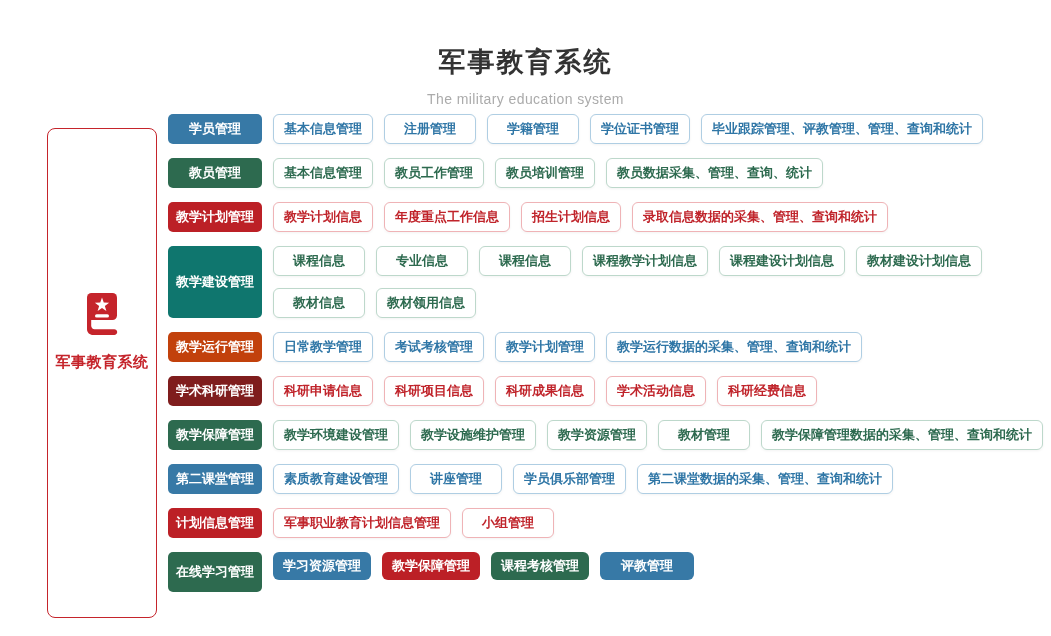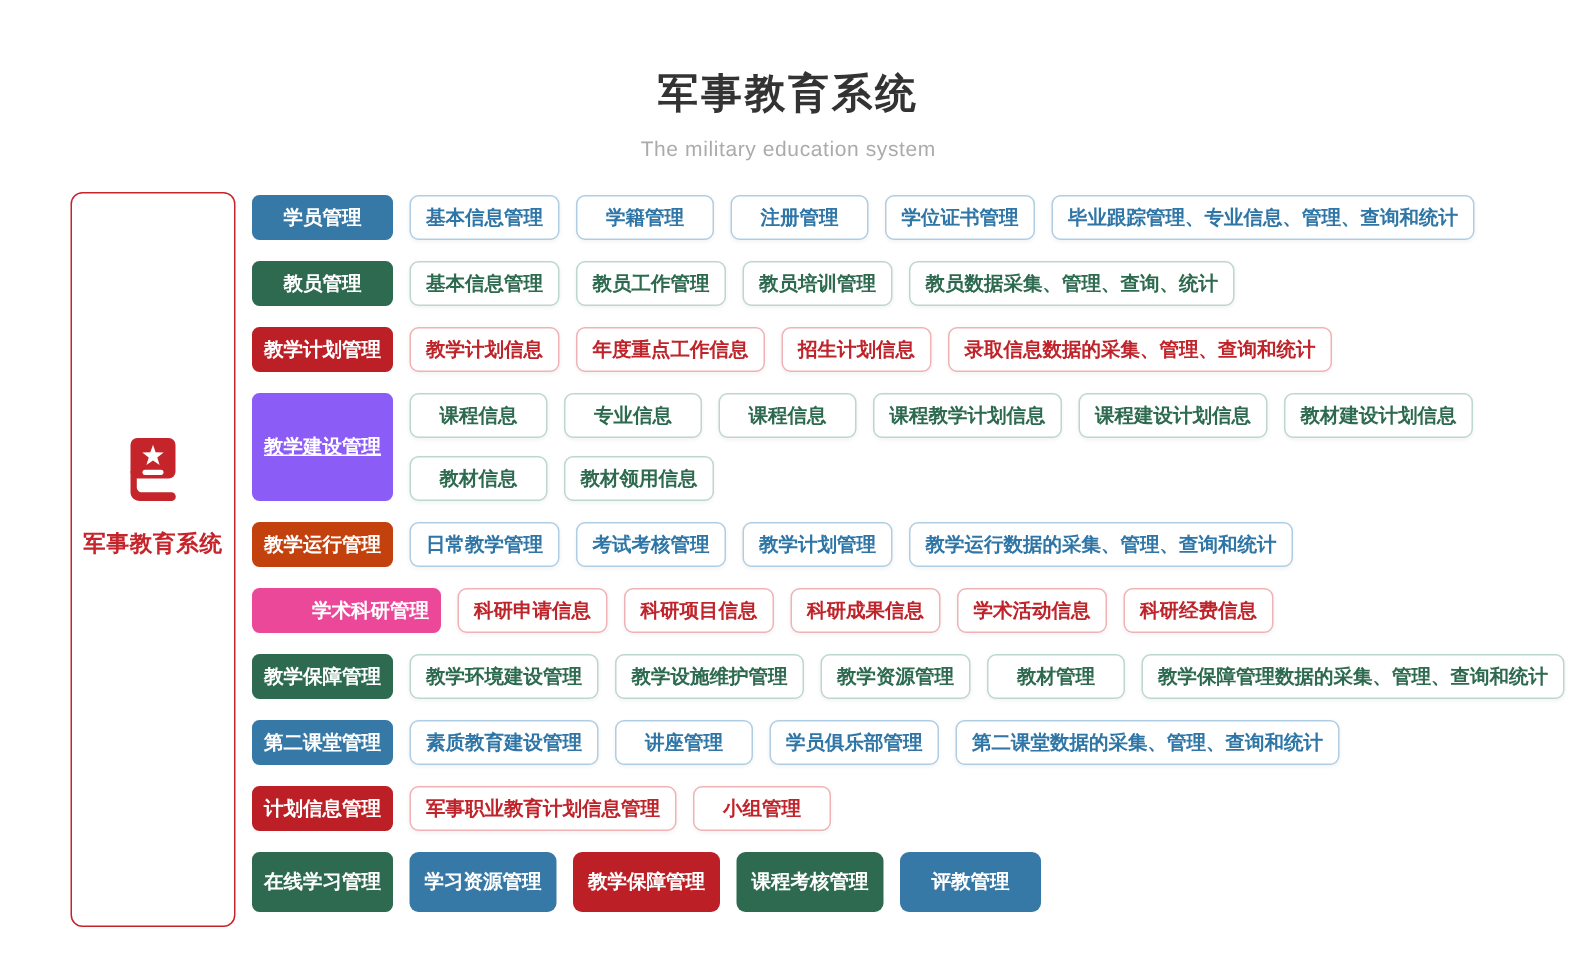--- a/index.html
+++ b/index.html
@@ -13,39 +13,39 @@
   .subtitle { font-size:14px; color:#ababab; margin-top:11px; letter-spacing:0.4px; }
 
   .sidebar {
     position:absolute; left:47px; top:128px; width:110px; height:490px;
     box-sizing:border-box; border:1px solid #c5242b; border-radius:8px;
     display:flex; align-items:center; justify-content:center; background:#ffffff;
   }
   .sidebar-inner { display:flex; flex-direction:column; align-items:center; gap:10px; transform:translateY(-42px); }
   .sidebar-label { color:#c5242b; font-weight:bold; font-size:15px; letter-spacing:0.5px; }
 
-  .rows { position:absolute; left:168px; top:130px; display:flex; flex-direction:column; gap:14px; }
+  .rows { position:absolute; left:168px; top:114px; display:flex; flex-direction:column; gap:14px; }
   .row { display:flex; gap:11px; align-items:stretch; }
   .cat {
     width:94px; min-height:30px; border-radius:5px; flex:0 0 auto;
     display:flex; align-items:center; justify-content:center;
     color:#ffffff; font-size:13px; font-weight:bold; cursor:pointer;
   }
   .lines { display:flex; flex-direction:column; gap:12px; }
   .line { display:flex; gap:11px; }
   .btn {
     min-width:92px; height:30px; box-sizing:border-box; border-radius:6px;
     display:flex; align-items:center; justify-content:center;
     font-size:13px; font-weight:bold; padding:0 10px; white-space:nowrap;
     background:#ffffff; box-shadow:0 1px 3px rgba(0,0,0,0.05); cursor:pointer;
   }
   .btn.outline { border:1px solid var(--bd); color:var(--c); }
   .btn.solid { background:var(--c); color:#ffffff; border:none; min-width:94px; box-shadow:none; }
   .row.tall .cat { min-height:40px; }
-  .row.tall .btn { height:40px; }
+  .row.tall .btn { height:28px; }
 </style>
 </head>
 <body>
 
 <div class="header">
   <div class="title">军事教育系统</div>
   <div class="subtitle">The military education system</div>
 </div>
 
 <div class="sidebar">
@@ -61,24 +61,24 @@
     <div class="sidebar-label">军事教育系统</div>
   </div>
 </div>
 
 <div class="rows">
     <div class="row">
       <div class="cat" style="background: rgb(55, 121, 166);">学员管理</div>
       <div class="lines">
         <div class="line">
           <div class="btn outline" style="--c: #2f76a6; --bd: #afcee3;">基本信息管理</div>
+          <div class="btn outline" style="--c: #2f76a6; --bd: #afcee3;">注册管理</div>
           <div class="btn outline" style="--c: #2f76a6; --bd: #afcee3;">学籍管理</div>
-          <div class="btn outline" style="--c: #2f76a6; --bd: #afcee3;">注册管理</div>
           <div class="btn outline" style="--c: #2f76a6; --bd: #afcee3;">学位证书管理</div>
-          <div class="btn outline" style="--c: #2f76a6; --bd: #afcee3;">毕业跟踪管理、专业信息、管理、查询和统计</div>
+          <div class="btn outline" style="--c: #2f76a6; --bd: #afcee3;">毕业跟踪管理、评教管理、管理、查询和统计</div>
         </div>
       </div>
     </div>
     <div class="row">
       <div class="cat" style="background: rgb(45, 106, 79);">教员管理</div>
       <div class="lines">
         <div class="line">
           <div class="btn outline" style="--c: #2d6a4f; --bd: #bdd8cb;">基本信息管理</div>
           <div class="btn outline" style="--c: #2d6a4f; --bd: #bdd8cb;">教员工作管理</div>
           <div class="btn outline" style="--c: #2d6a4f; --bd: #bdd8cb;">教员培训管理</div>
@@ -91,21 +91,21 @@
       <div class="lines">
         <div class="line">
           <div class="btn outline" style="--c: #c0242b; --bd: #efb3b6;">教学计划信息</div>
           <div class="btn outline" style="--c: #c0242b; --bd: #efb3b6;">年度重点工作信息</div>
           <div class="btn outline" style="--c: #c0242b; --bd: #efb3b6;">招生计划信息</div>
           <div class="btn outline" style="--c: #c0242b; --bd: #efb3b6;">录取信息数据的采集、管理、查询和统计</div>
         </div>
       </div>
     </div>
     <div class="row">
-      <div class="cat" style="background: #8b5cf6; text-decoration: underline;">教学建设管理</div>
+      <div class="cat" style="background: #0f766e;">教学建设管理</div>
       <div class="lines">
         <div class="line">
           <div class="btn outline" style="--c: #2d6a4f; --bd: #bdd8cb;">课程信息</div>
           <div class="btn outline" style="--c: #2d6a4f; --bd: #bdd8cb;">专业信息</div>
           <div class="btn outline" style="--c: #2d6a4f; --bd: #bdd8cb;">课程信息</div>
           <div class="btn outline" style="--c: #2d6a4f; --bd: #bdd8cb;">课程教学计划信息</div>
           <div class="btn outline" style="--c: #2d6a4f; --bd: #bdd8cb;">课程建设计划信息</div>
           <div class="btn outline" style="--c: #2d6a4f; --bd: #bdd8cb;">教材建设计划信息</div>
         </div>
         <div class="line">
@@ -119,21 +119,21 @@
       <div class="lines">
         <div class="line">
           <div class="btn outline" style="--c: #2f76a6; --bd: #afcee3;">日常教学管理</div>
           <div class="btn outline" style="--c: #2f76a6; --bd: #afcee3;">考试考核管理</div>
           <div class="btn outline" style="--c: #2f76a6; --bd: #afcee3;">教学计划管理</div>
           <div class="btn outline" style="--c: #2f76a6; --bd: #afcee3;">教学运行数据的采集、管理、查询和统计</div>
         </div>
       </div>
     </div>
     <div class="row">
-      <div class="cat" style="background: #ec4899; padding-left: 32px;">学术科研管理</div>
+      <div class="cat" style="background: #7f1d1d;">学术科研管理</div>
       <div class="lines">
         <div class="line">
           <div class="btn outline" style="--c: #c0242b; --bd: #efb3b6;">科研申请信息</div>
           <div class="btn outline" style="--c: #c0242b; --bd: #efb3b6;">科研项目信息</div>
           <div class="btn outline" style="--c: #c0242b; --bd: #efb3b6;">科研成果信息</div>
           <div class="btn outline" style="--c: #c0242b; --bd: #efb3b6;">学术活动信息</div>
           <div class="btn outline" style="--c: #c0242b; --bd: #efb3b6;">科研经费信息</div>
         </div>
       </div>
     </div>

